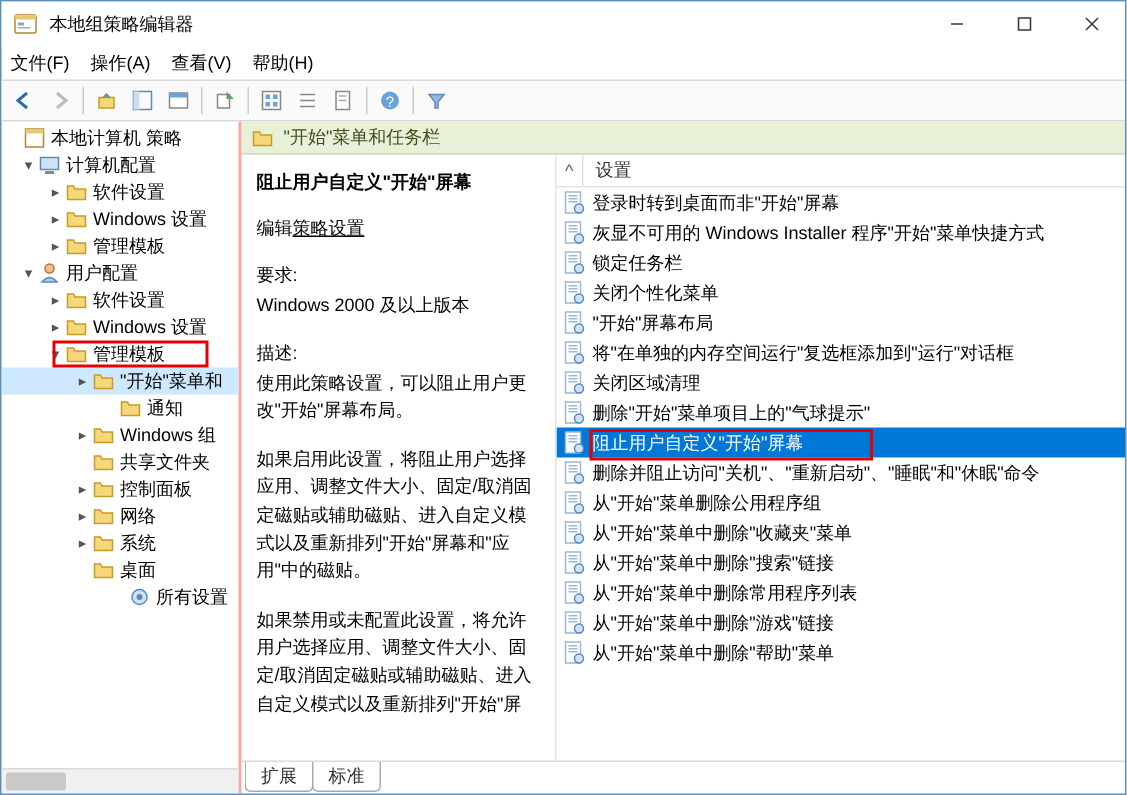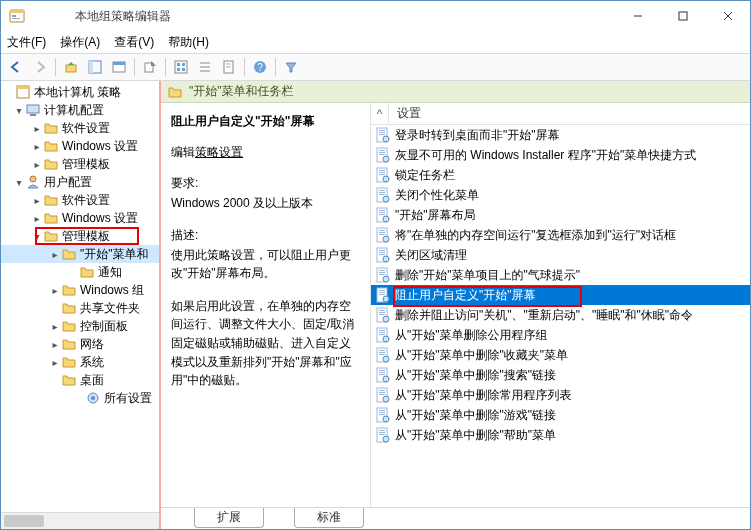--- a/index.html
+++ b/index.html
@@ -1,19 +1,19 @@
 <!DOCTYPE html>
 <html><head>
 <meta charset="utf-8">
 <style>
 * { margin: 0; padding: 0; box-sizing: border-box; font-family: "Microsoft YaHei", "Segoe UI", sans-serif; }
 body { width: 751px; height: 530px; background: #fff; overflow: hidden; border: 1px solid #5b8fb9; display: flex; flex-direction: column; }
 .titlebar { height: 30px; display: flex; align-items: center; padding-left: 8px; background: #fff; }
 .titlebar .icon { width: 16px; height: 16px; margin-right: 8px; }
-.titlebar .title { font-size: 12px; flex: 1; color: #404040; margin-left: 42px; }
+.titlebar .title { font-size: 12px; flex: 1; color: #000000; }
 .winbtns { display: flex; height: 30px; }
 .winbtn { width: 45px; display: flex; align-items: center; justify-content: center; color: #555; font-size: 13px; }
 .winbtn.close { width: 45px; }
 .menubar { height: 22px; display: flex; align-items: center; padding: 0 6px; font-size: 12px; gap: 14px; color: #000; }
 .menubar span { cursor: default; }
 .toolbar { height: 28px; border-top: 1px solid #d9d9d9; border-bottom: 1px solid #d9d9d9; display: flex; align-items: center; padding: 0 4px; gap: 2px; background: #fafafa; }
 .toolbtn { width: 22px; height: 22px; display: flex; align-items: center; justify-content: center; border-radius: 2px; }
 .toolsep { width: 1px; height: 18px; background: #ccc; margin: 0 2px; }
 .content { flex: 1; display: flex; overflow: hidden; }
 .tree-pane { width: 160px; border-right: 2px solid #fca5a5; overflow: hidden; display: flex; flex-direction: column; }
@@ -38,21 +38,21 @@
 .right-list { flex: 1; display: flex; flex-direction: column; overflow: hidden; }
 .list-header { height: 22px; border-bottom: 1px solid #e3e3e3; display: flex; align-items: center; font-size: 12px; }
 .list-header .col { padding-left: 8px; color: #333; }
 .list-header .up { width: 18px; border-right: 1px solid #e3e3e3; height: 100%; display:flex; align-items:center; justify-content:center; color:#666; }
 .list-body { flex: 1; overflow-y: scroll; font-size: 12px; }
 .list-row { display: flex; align-items: center; height: 20px; padding-left: 4px; gap: 4px; white-space: nowrap; }
 .list-row.selected { background: #0078d7; color: #fff; position: relative; }
 .list-row.selected::after { content: ""; position: absolute; left: 22px; top: 1px; width: 185px; height: 17px; border: 2px solid #e60000; pointer-events: none; }
 .list-row .picon { width: 16px; height: 16px; flex-shrink: 0; }
 .tabs-strip { height: 22px; border-top: 1px solid #d9d9d9; display: flex; align-items: flex-start; font-size: 12px; background: #fff; padding-left: 2px; }
-.tab { padding: 1px 22px; border: 1px solid #aaa; border-top: none; border-radius: 0 0 4px 4px; margin-right: -1px; background: #fff; color: #333; margin-left: 31px; }
+.tab { padding: 1px 10px; border: 1px solid #aaa; border-top: none; border-radius: 0 0 4px 4px; margin-right: -1px; background: #fff; color: #333; }
 .tab.active { background: #fff; }
 
 
 .list-body::-webkit-scrollbar { width: 17px; }
 .list-body::-webkit-scrollbar-track { background: #f0f0f0; }
 .list-body::-webkit-scrollbar-thumb { background: #c9c9c9; border: 3px solid #f0f0f0; border-radius: 3px; }
 
 
 svg { display: block; }
 </style>
@@ -361,21 +361,22 @@
     <div class="detail-split">
       <div class="left-detail">
         <div class="hdr">阻止用户自定义"开始"屏幕</div>
         <div class="editline">
           <span>编辑</span><a href="#">策略设置</a>
         </div>
         <div class="lbl">要求:</div>
         <div class="para">Windows 2000 及以上版本</div>
         <div class="lbl">描述:</div>
         <div class="para">使用此策略设置，可以阻止用户更改"开始"屏幕布局。</div>
-        <div class="para">如果启用此设置，在单独的内存空间运行、调整文件大小、固定/取消固定磁贴或辅助磁贴、进入自定义模式以及重新排列"开始"屏幕和"应用"中的磁贴。</div>
+        <div class="para">如果启用此设置，将阻止用户选择应用、调整文件大小、固定/取消固定磁贴或辅助磁贴、进入自定义模式以及重新排列"开始"屏幕和"应用"中的磁贴。</div>
+        <div class="para" style="margin-bottom:0">如果禁用或未配置此设置，将允许用户选择应用、调整文件大小、固定/取消固定磁贴或辅助磁贴、进入自定义模式以及重新排列"开始"屏</div>
       </div>
 
       <div class="right-list">
         <div class="list-header">
           <div class="up">^</div>
           <div class="col">设置</div>
         </div>
         <div class="list-body" id="list-body">
             <div class="list-row">
               <span class="picon">

